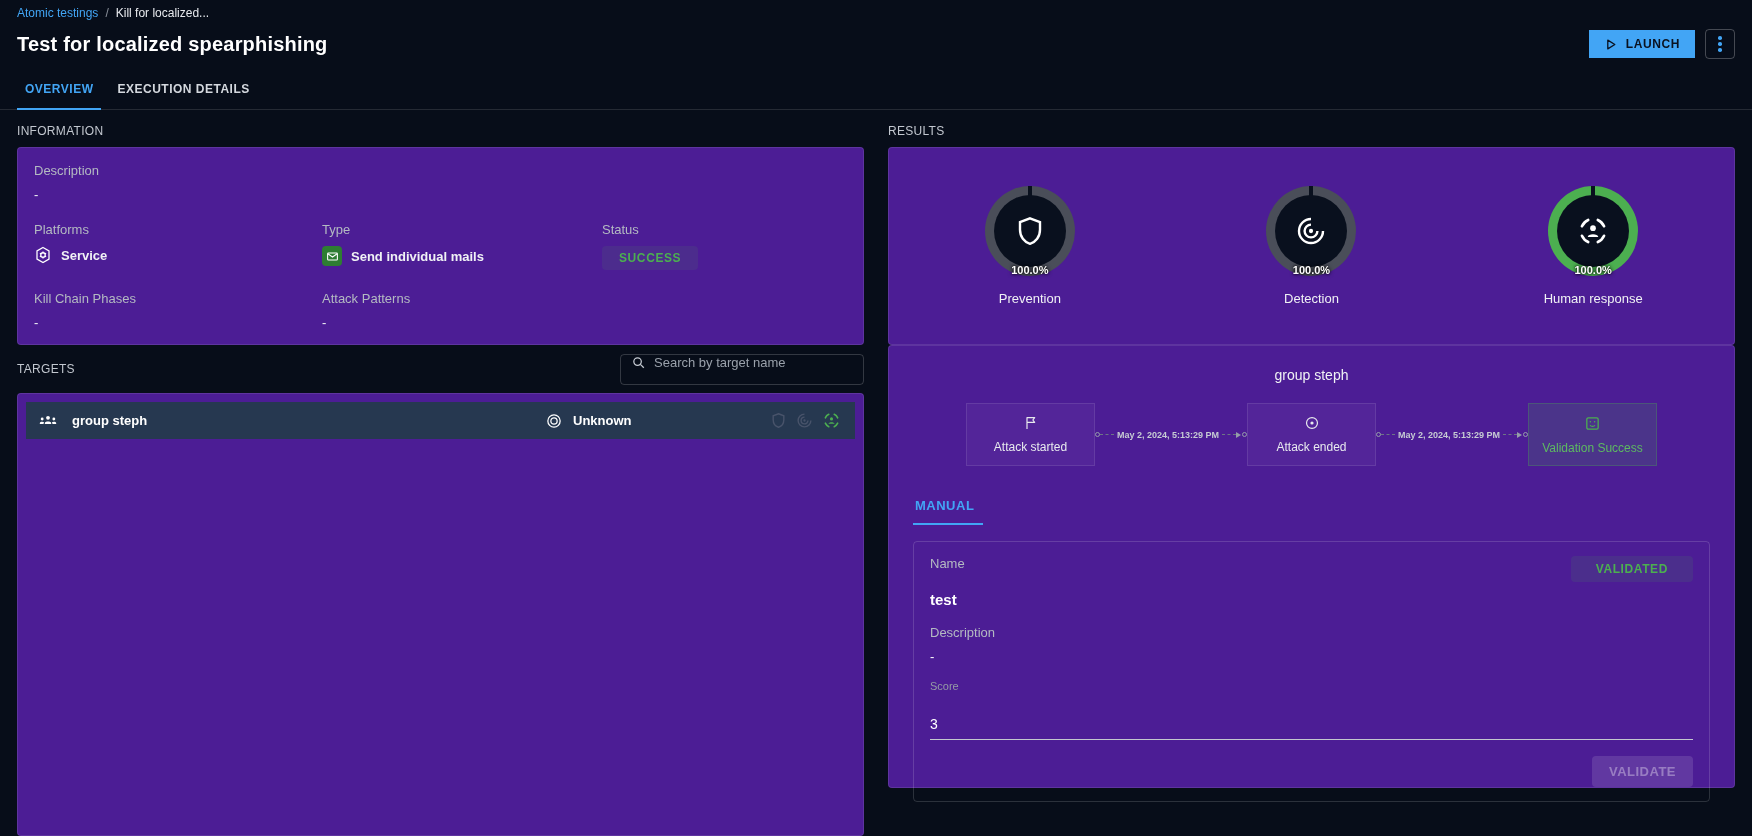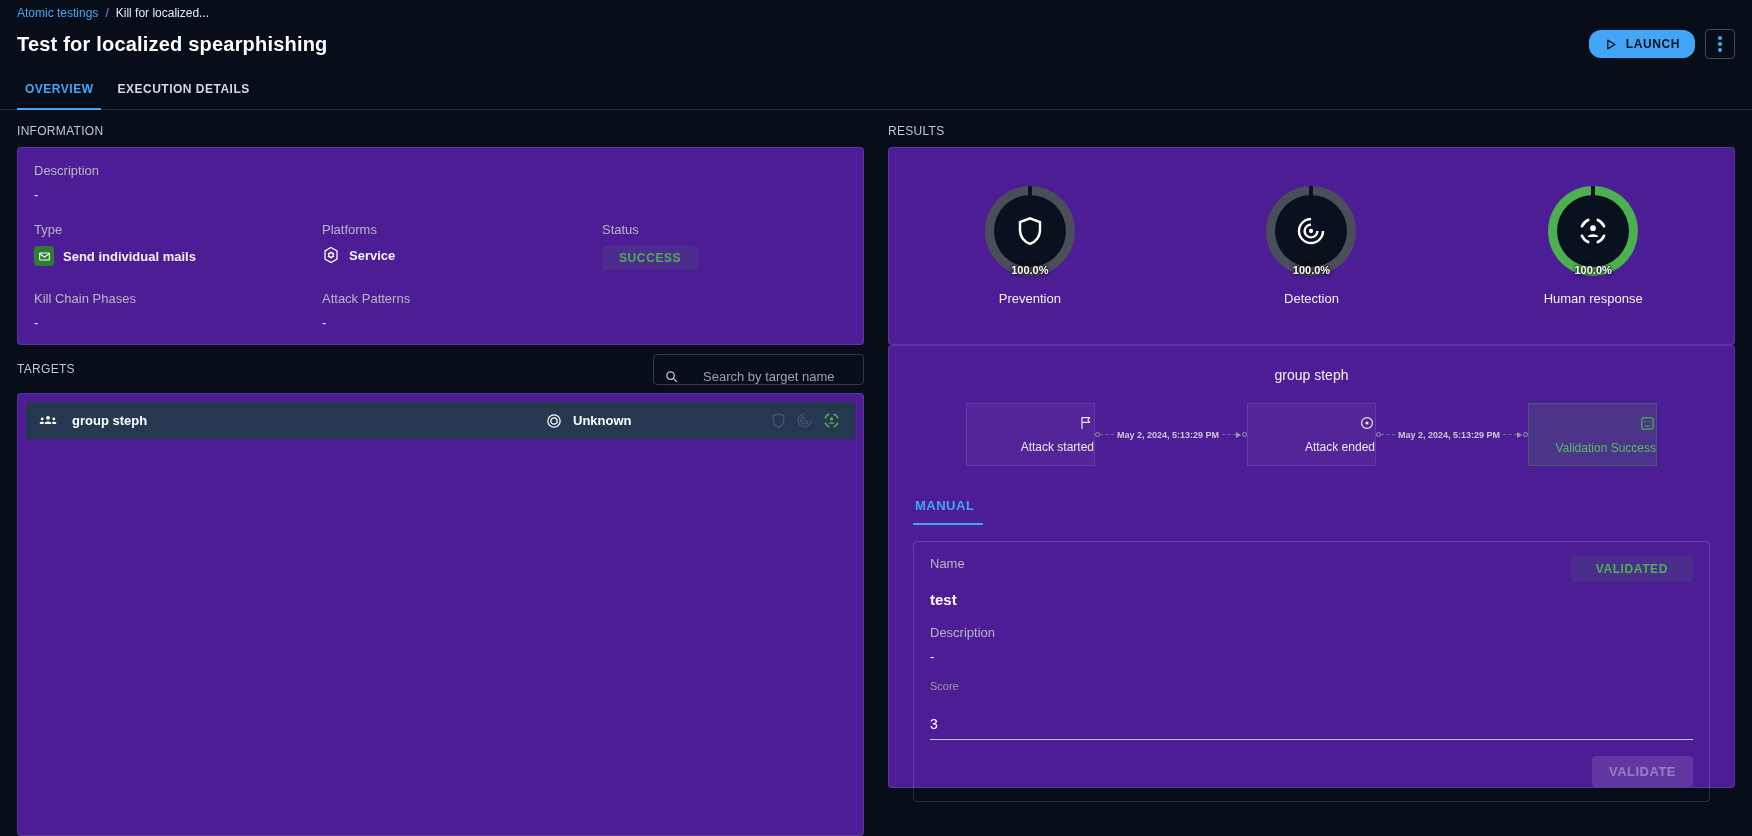--- a/index.html
+++ b/index.html
@@ -18,21 +18,21 @@
   .breadcrumb .crumb-link { color:#42a5f5; cursor:pointer; }
   .breadcrumb .crumb-sep { color:#8d939d; }
   .breadcrumb .crumb-current { color:#e8eaee; }
   .header-row { display:flex; justify-content:space-between; align-items:center; margin-top:9px; }
   .page-title { font-size:20px; font-weight:700; letter-spacing:0.2px; }
   .header-actions { display:flex; gap:10px; align-items:center; }
   .launch-btn {
     display:flex; align-items:center; gap:9px;
     background:#42a5f5; color:#0a1220;
     font-family:inherit; font-size:12px; font-weight:700; letter-spacing:0.6px;
-    border:none; border-radius:12px; padding:7px 15px; cursor:pointer;
+    border:none; border-radius:0; padding:7px 15px; cursor:pointer;
   }
   .kebab-btn {
     width:30px; height:30px; border:1px solid rgba(255,255,255,0.25); border-radius:4px;
     background:transparent; color:#42a5f5; cursor:pointer;
     display:flex; align-items:center; justify-content:center;
   }
   .kebab-dots { display:flex; flex-direction:column; gap:2.5px; }
   .kebab-dots i { width:3.5px; height:3.5px; border-radius:50%; background:#42a5f5; }
 
   .tabs { display:flex; gap:8px; margin-top:12px; border-bottom:1px solid rgba(255,255,255,0.12); padding-left:17px; }
@@ -75,22 +75,22 @@
   .gauge-icon { position:absolute; inset:0; display:flex; align-items:center; justify-content:center; color:#ffffff; }
   .gauge-value {
     position:absolute; bottom:0; left:0; right:0; text-align:center;
     font-size:11px; font-weight:700; color:#ffffff;
     text-shadow:0 0 4px rgba(0,0,0,0.95), 0 0 2px rgba(0,0,0,0.95);
   }
   .gauge-label { margin-top:15px; font-size:13px; color:#f0f2f5; }
 
   
   .search-box {
-    width:211px; height:31px; border:1px solid rgba(255,255,255,0.18); border-radius:4px;
-    display:flex; align-items:flex-end; gap:24px; padding:0 10px; color:#a9afb8;
+    width:244px; height:31px; border:1px solid rgba(255,255,255,0.18); border-radius:4px;
+    display:flex; align-items:flex-start; gap:8px; padding:0 10px; color:#a9afb8;
   }
   .search-box input {
     background:transparent; border:none; outline:none; color:#e8eaee;
     font-family:inherit; font-size:13px; width:100%;
   }
   .search-box input::placeholder { color:#9aa1ab; }
   .targets-card { padding:8px; }
   .target-row {
     height:37px; background:#263850; display:flex; align-items:center;
     padding:0 14px 0 12px; cursor:pointer;
@@ -101,21 +101,21 @@
   .dim-ico { color:#48536a; }
   .green-ico { color:#4caf50; }
 
   
   .rbt-card { padding:16px 24px; }
   .rbt-title { text-align:center; font-size:14px; color:#f0f2f5; margin:5px 0 20px; }
   .timeline { display:flex; align-items:center; justify-content:center; margin-bottom:30px; }
   .step-box {
     width:129px; height:63px; background:rgba(255,255,255,0.04);
     border:1px solid rgba(255,255,255,0.10);
-    display:flex; flex-direction:column; align-items:flex-end; justify-content:center; gap:9px;
+    display:flex; flex-direction:column; align-items:center; justify-content:center; gap:9px;
     color:#e8eaee;
   }
   .step-box .step-label { font-size:12px; }
   .step-box.success { background:rgba(76,175,80,0.16); border-color:rgba(76,175,80,0.28); color:#5dba61; }
   .step-box.success .step-label { color:#5dba61; }
   .connector { display:flex; align-items:center; width:152px; }
   .conn-dot { width:5px; height:5px; border:1px solid #959caa; border-radius:50%; flex:none; }
   .conn-dash { flex:1; border-top:1px dashed #6d7585; height:0; }
   .conn-date { font-size:9px; font-weight:700; color:#c6cbd3; white-space:nowrap; padding:0 3px; }
   .conn-arrow {
@@ -190,42 +190,42 @@
     <div class="row1-head">
       <div class="section-label">INFORMATION</div>
     </div>
     <div class="card info-card">
       <div class="info-desc">
         <div class="field-label">Description</div>
         <div class="field-value">-</div>
       </div>
       <div class="info-grid">
         <div>
+          <div class="field-label">Platforms</div>
+          <div class="with-icon">
+            <span>
+              <svg width="18" height="18" viewBox="0 0 24 24" fill="none" stroke="#ffffff" stroke-width="1.7">
+                <path d="M12 2 L20 6.5 V17.5 L12 22 L4 17.5 V6.5 Z"></path>
+                <circle cx="12" cy="12" r="3"></circle>
+                <path d="M12 7.4 V9 M12 15 V16.6 M7.9 9.7 L9.3 10.5 M14.7 13.5 L16.1 14.3 M16.1 9.7 L14.7 10.5 M9.3 13.5 L7.9 14.3"></path>
+              </svg>
+            </span>
+            <span class="field-value strong">Service</span>
+          </div>
+        </div>
+        <div>
           <div class="field-label">Type</div>
           <div class="with-icon">
             <span class="type-badge">
               <svg width="13" height="13" viewBox="0 0 24 24" fill="none" stroke="#ffffff" stroke-width="2">
                   <rect x="3" y="5.5" width="18" height="13" rx="1.5"></rect>
                   <path d="M3.5 7 L12 13 L20.5 7"></path>
                 </svg>
             </span>
             <span class="field-value strong">Send individual mails</span>
-          </div>
-        </div>
-        <div>
-          <div class="field-label">Platforms</div>
-          <div class="with-icon">
-            <span>
-              <svg width="18" height="18" viewBox="0 0 24 24" fill="none" stroke="#ffffff" stroke-width="1.7">
-                <path d="M12 2 L20 6.5 V17.5 L12 22 L4 17.5 V6.5 Z"></path>
-                <circle cx="12" cy="12" r="3"></circle>
-                <path d="M12 7.4 V9 M12 15 V16.6 M7.9 9.7 L9.3 10.5 M14.7 13.5 L16.1 14.3 M16.1 9.7 L14.7 10.5 M9.3 13.5 L7.9 14.3"></path>
-              </svg>
-            </span>
-            <span class="field-value strong">Service</span>
           </div>
         </div>
         <div>
           <div class="field-label">Status</div>
           <span class="status-chip">SUCCESS</span>
         </div>
       </div>
       <div class="info-grid">
         <div>
           <div class="field-label">Kill Chain Phases</div>

